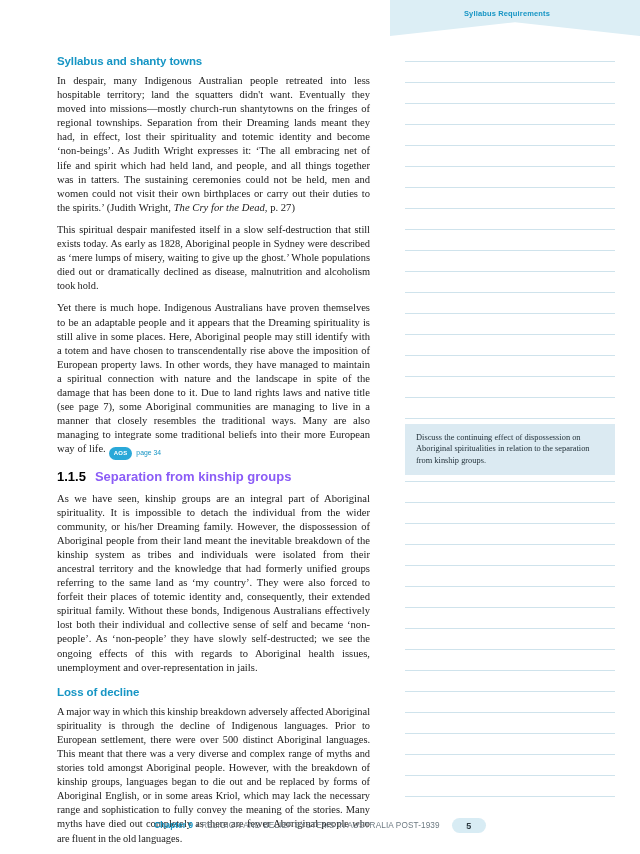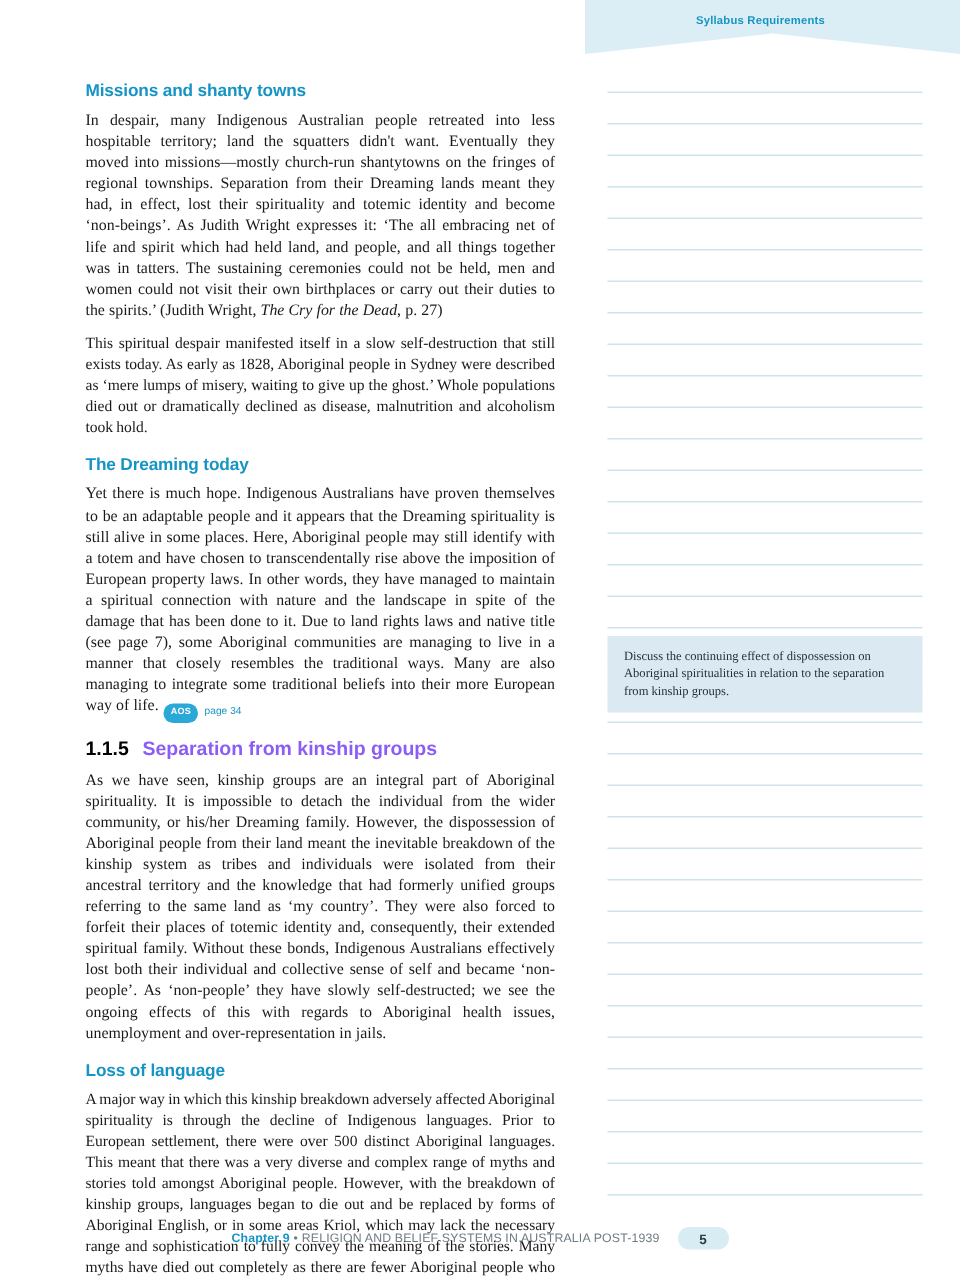--- a/index.html
+++ b/index.html
@@ -228,41 +228,40 @@
     <div class="rule-line" style="top: 720px;"></div>
     <div class="rule-line" style="top: 741px;"></div>
   </div>
 
 <div class="callout">
   <p>Discuss the continuing effect of dispossession on Aboriginal spiritualities in relation to the separation from kinship groups.</p>
 </div>
 
 <div class="text-column">
 
-  <h3 class="section-head">Missions and shanty towns</h3>
+  <h3 class="section-head">Syllabus and shanty towns</h3>
 
   <p class="body"><span>In despair, many Indigenous Australian people retreated into less hospitable territory; land the squatters didn't want. Eventually they moved into missions—mostly church-run shantytowns on the fringes of regional townships. Separation from their Dreaming lands meant they had, in effect, lost their spirituality and totemic identity and become ‘non-beings’. As Judith Wright expresses it: ‘The all embracing net of life and spirit which had held land, and people, and all things together was in tatters. The sustaining ceremonies could not be held, men and women could not visit their own birthplaces or carry out their duties to the spirits.’ (Judith Wright, </span><i>The Cry for the Dead</i><span>, p. 27)</span></p>
 
   <p class="body condensed">This spiritual despair manifested itself in a slow self-destruction that still exists today. As early as 1828, Aboriginal people in Sydney were described as ‘mere lumps of misery, waiting to give up the ghost.’ Whole populations died out or dramatically declined as disease, malnutrition and alcoholism took hold.</p>
 
-  <h3 class="section-head spaced">The Dreaming today</h3>
 
   <p class="body"><span>Yet there is much hope. Indigenous Australians have proven themselves to be an adaptable people and it appears that the Dreaming spirituality is still alive in some places. Here, Aboriginal people may still identify with a totem and have chosen to transcendentally rise above the imposition of European property laws. In other words, they have managed to maintain a spiritual connection with nature and the landscape in spite of the damage that has been done to it. Due to land rights laws and native title (see page 7), some Aboriginal communities are managing to live in a manner that closely resembles the traditional ways. Many are also managing to integrate some traditional beliefs into their more European way of life.</span><span class="aos-ref">
         <span class="aos-pill">AOS</span>
         <span class="aos-page">page 34</span>
       </span></p>
 
   <h2 class="numbered-head">
     <span class="num">1.1.5</span>
     <span class="title">Separation from kinship groups</span>
   </h2>
 
   <p class="body">As we have seen, kinship groups are an integral part of Aboriginal spirituality. It is impossible to detach the individual from the wider community, or his/her Dreaming family. However, the dispossession of Aboriginal people from their land meant the inevitable breakdown of the kinship system as tribes and individuals were isolated from their ancestral territory and the knowledge that had formerly unified groups referring to the same land as ‘my country’. They were also forced to forfeit their places of totemic identity and, consequently, their extended spiritual family. Without these bonds, Indigenous Australians effectively lost both their individual and collective sense of self and became ‘non-people’. As ‘non-people’ they have slowly self-destructed; we see the ongoing effects of this with regards to Aboriginal health issues, unemployment and over-representation in jails.</p>
 
-  <h3 class="section-head spaced">Loss of language</h3>
+  <h3 class="section-head spaced">Loss of decline</h3>
 
   <p class="body condensed">A major way in which this kinship breakdown adversely affected Aboriginal spirituality is through the decline of Indigenous languages. Prior to European settlement, there were over 500 distinct Aboriginal languages. This meant that there was a very diverse and complex range of myths and stories told amongst Aboriginal people. However, with the breakdown of kinship groups, languages began to die out and be replaced by forms of Aboriginal English, or in some areas Kriol, which may lack the necessary range and sophistication to fully convey the meaning of the stories. Many myths have died out completely as there are fewer Aboriginal people who are fluent in the old languages.</p>
 
   <p class="body last">With the dispossession of the land, we also see a breakdown in the authority of the elders, a situation rapidly hastening the separation of the kinship groups. European settlement meant that this authority, once vested within knowledge of the land and law, had largely lost its meaning and use.</p>
 
 </div>
 
 <div class="footer">
   <span class="footer-text"><span class="footer-chapter">Chapter 9</span><span class="footer-bullet">•</span><span class="footer-title">RELIGION AND BELIEF SYSTEMS IN AUSTRALIA POST-1939</span></span>
   <span class="page-pill">5</span>

